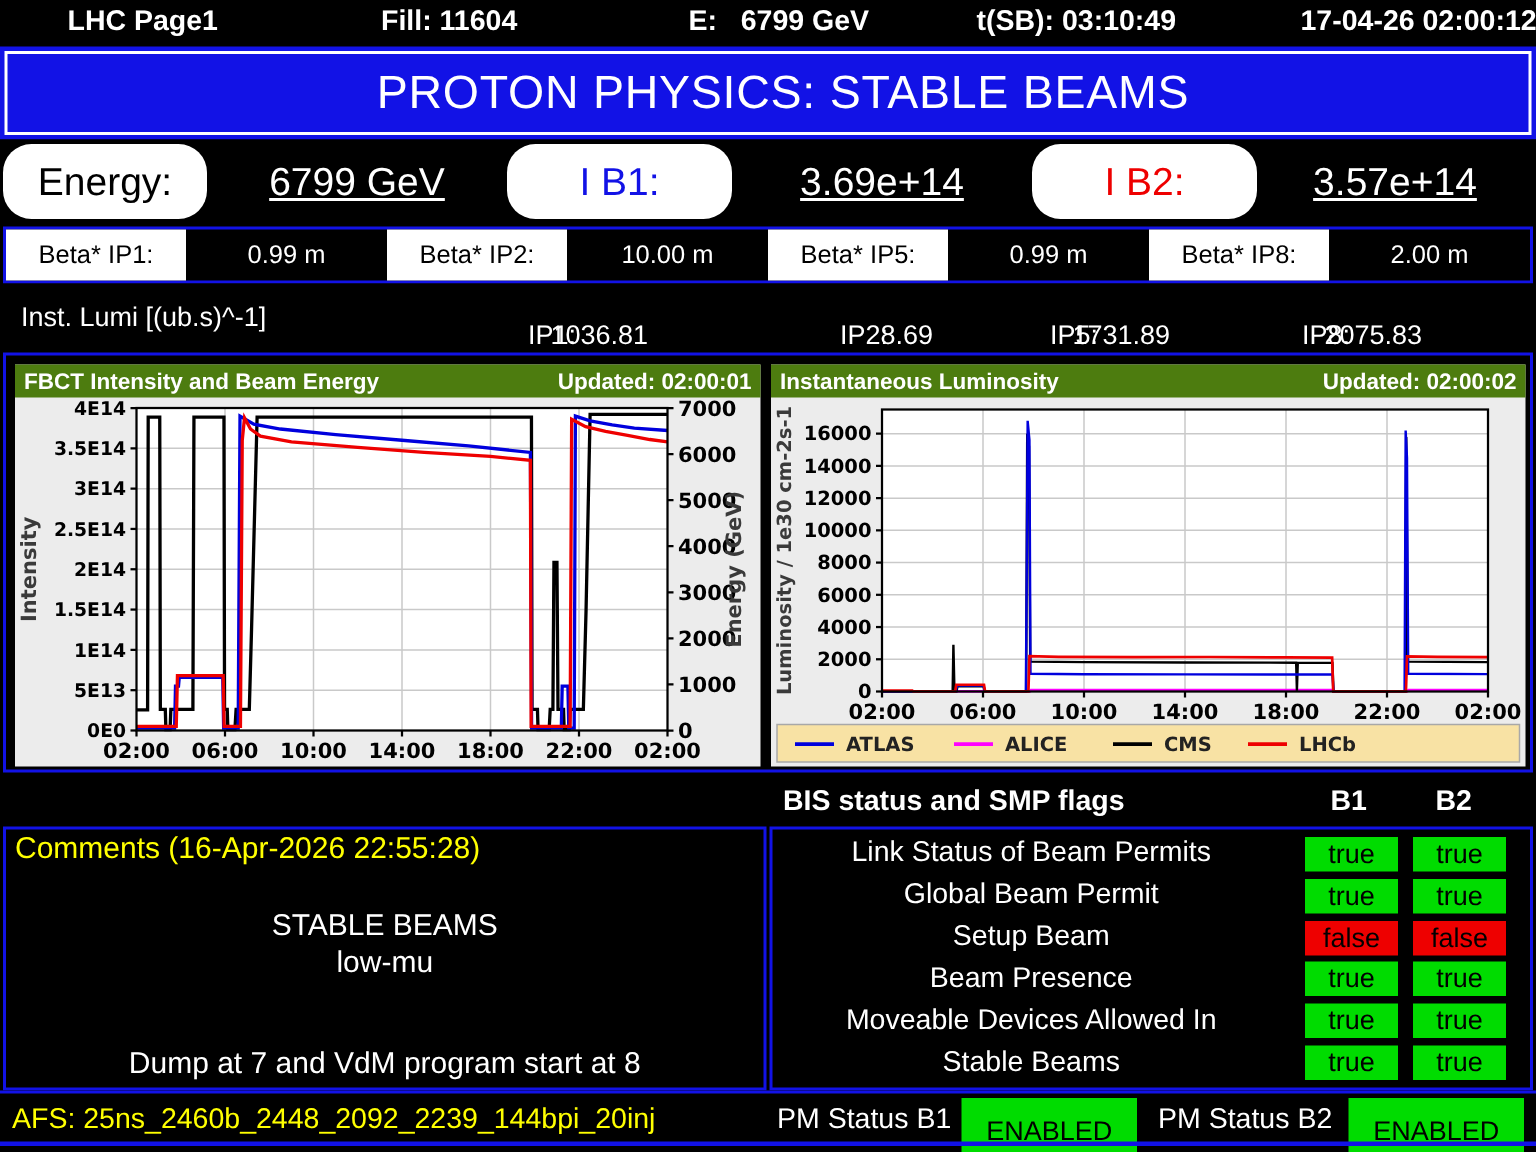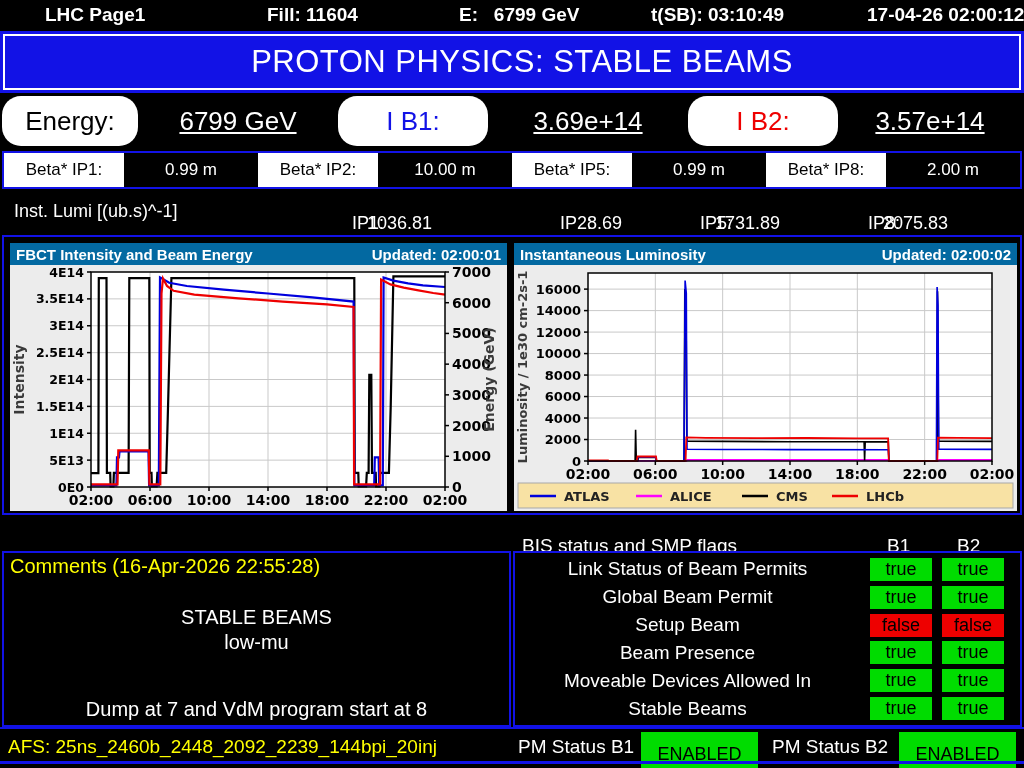--- a/index.html
+++ b/index.html
@@ -22,28 +22,28 @@
   #betarow .pair { flex:1; display:flex; }
   #betarow .blabel { width:120px; background:#fff; color:#000; display:flex; align-items:center; justify-content:center; font-size:17px; }
   #betarow .bval { flex:1; color:#fff; display:flex; align-items:center; justify-content:center; font-size:17px; }
   
   #lumirow { position:absolute; top:189px; left:0; width:1024px; height:46px; background:#000; color:#fff;text-decoration:underline; }
   #lumirow span { position:absolute; top:12px; font-size:18px; white-space:pre; }
   #lumirow .lv { display:inline; }
   
   #charts { position:absolute; top:235px; left:2px; width:1020px; height:280px; border:2px solid #1212e6; background:#000; }
   .chart { position:absolute; top:6px; height:268px; background:#ececec; }
-  .chart .tbar { height:22px; background:#0369a1; color:#fff; font-size:15px; font-weight:bold; display:flex; justify-content:space-between; align-items:center; padding:0 6px; }
+  .chart .tbar { height:22px; background:#4d7c0f; color:#fff; font-size:15px; font-weight:bold; display:flex; justify-content:space-between; align-items:center; padding:0 6px; }
   .chart svg { display:block; }
   #chart1 { left:6px; width:497px; }
   #chart2 { left:510px; width:503px; }
   svg text { font-family:"DejaVu Sans","Liberation Sans",sans-serif; }
   
   #bishdr { position:absolute; top:521px; left:514px; width:508px; height:30px; color:#fff; }
-  #bishdr span { position:absolute; font-size:19px; font-weight:normal; top:14px; }
+  #bishdr span { position:absolute; font-size:19px; font-weight:bold; top:3px; }
   #bisbox { position:absolute; top:551px; left:513px; width:509px; height:176px; border:2px solid #1212e6; background:#000; display:flex; flex-direction:column; justify-content:space-evenly; padding:2px 0; }
   .bisrow { display:flex; align-items:center; height:27px; }
   .bisrow .rlabel { width:345px; text-align:center; color:#fff; font-size:19px; }
   .flag { width:62px; height:23px; margin-left:10px; display:flex; align-items:center; justify-content:center; color:#000; font-size:18px; }
   .flag-true { background:#00dc00; }
   .flag-false { background:#ee0000; }
   .bisrow .flag:first-of-type { margin-left:10px; }
   
   #comments { position:absolute; top:551px; left:2px; width:509px; height:176px; border:2px solid #1212e6; background:#000; }
   #comments .ctitle { position:absolute; top:2px; left:6px; color:#ffff00; font-size:20px; }
@@ -55,21 +55,21 @@
   #afs { left:8px; color:#ffff00; }
   .pmlabel { color:#fff; }
   .pmbadge { background:#00dc00; color:#000; display:flex; align-items:center; justify-content:center; position:absolute; top:3px; width:117px; height:44px; font-size:18px; }
   #blueline { position:absolute; top:761px; left:0; width:1024px; height:3px; background:#1212e6; }
 </style>
 </head>
 <body>
 
 <div id="topbar">
   <span style="left:6px">LHC Page1</span>
-  <span style="left:228px">Fill: 11604</span>
+  <span style="left:215px">Fill: 11604</span>
   <span style="left:420px">E:   6799 GeV</span>
   <span style="left:612px">t(SB): 03:10:49</span>
   <span style="left:828px">17-04-26 02:00:12</span>
 </div>
 
 <div id="banner">
   <div class="inner">
     <span>PROTON PHYSICS: STABLE BEAMS</span>
   </div>
 </div>

